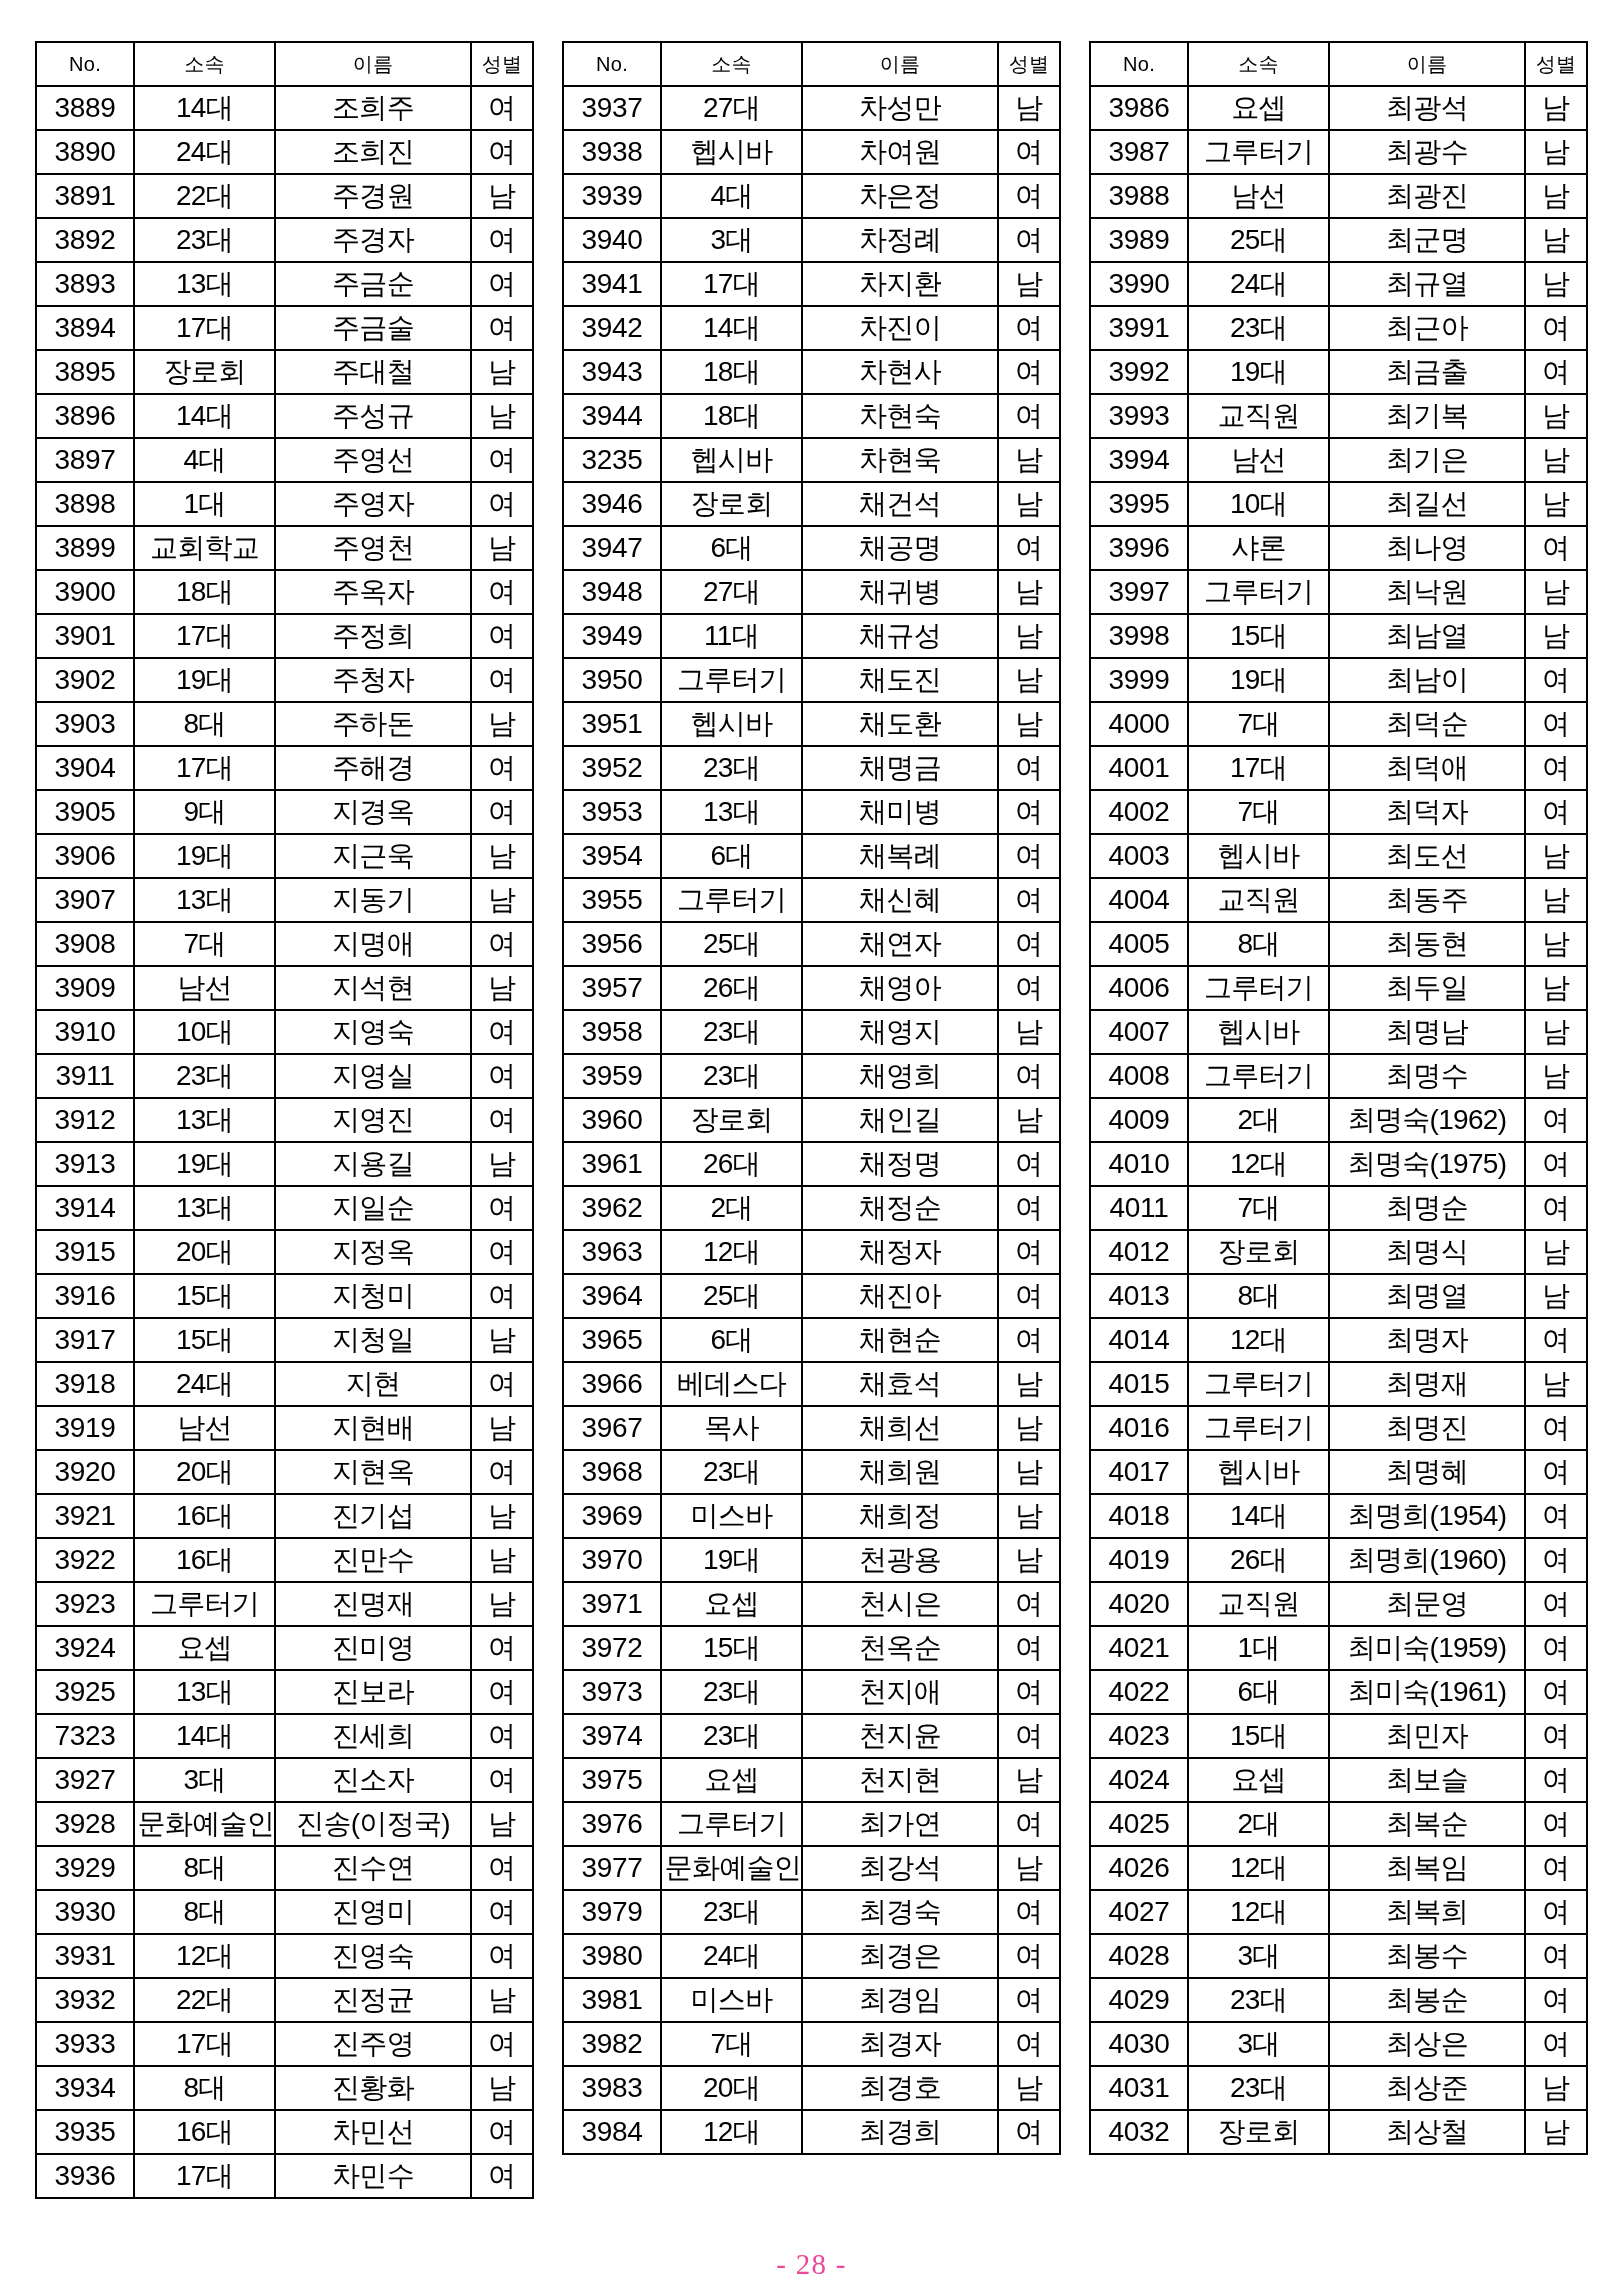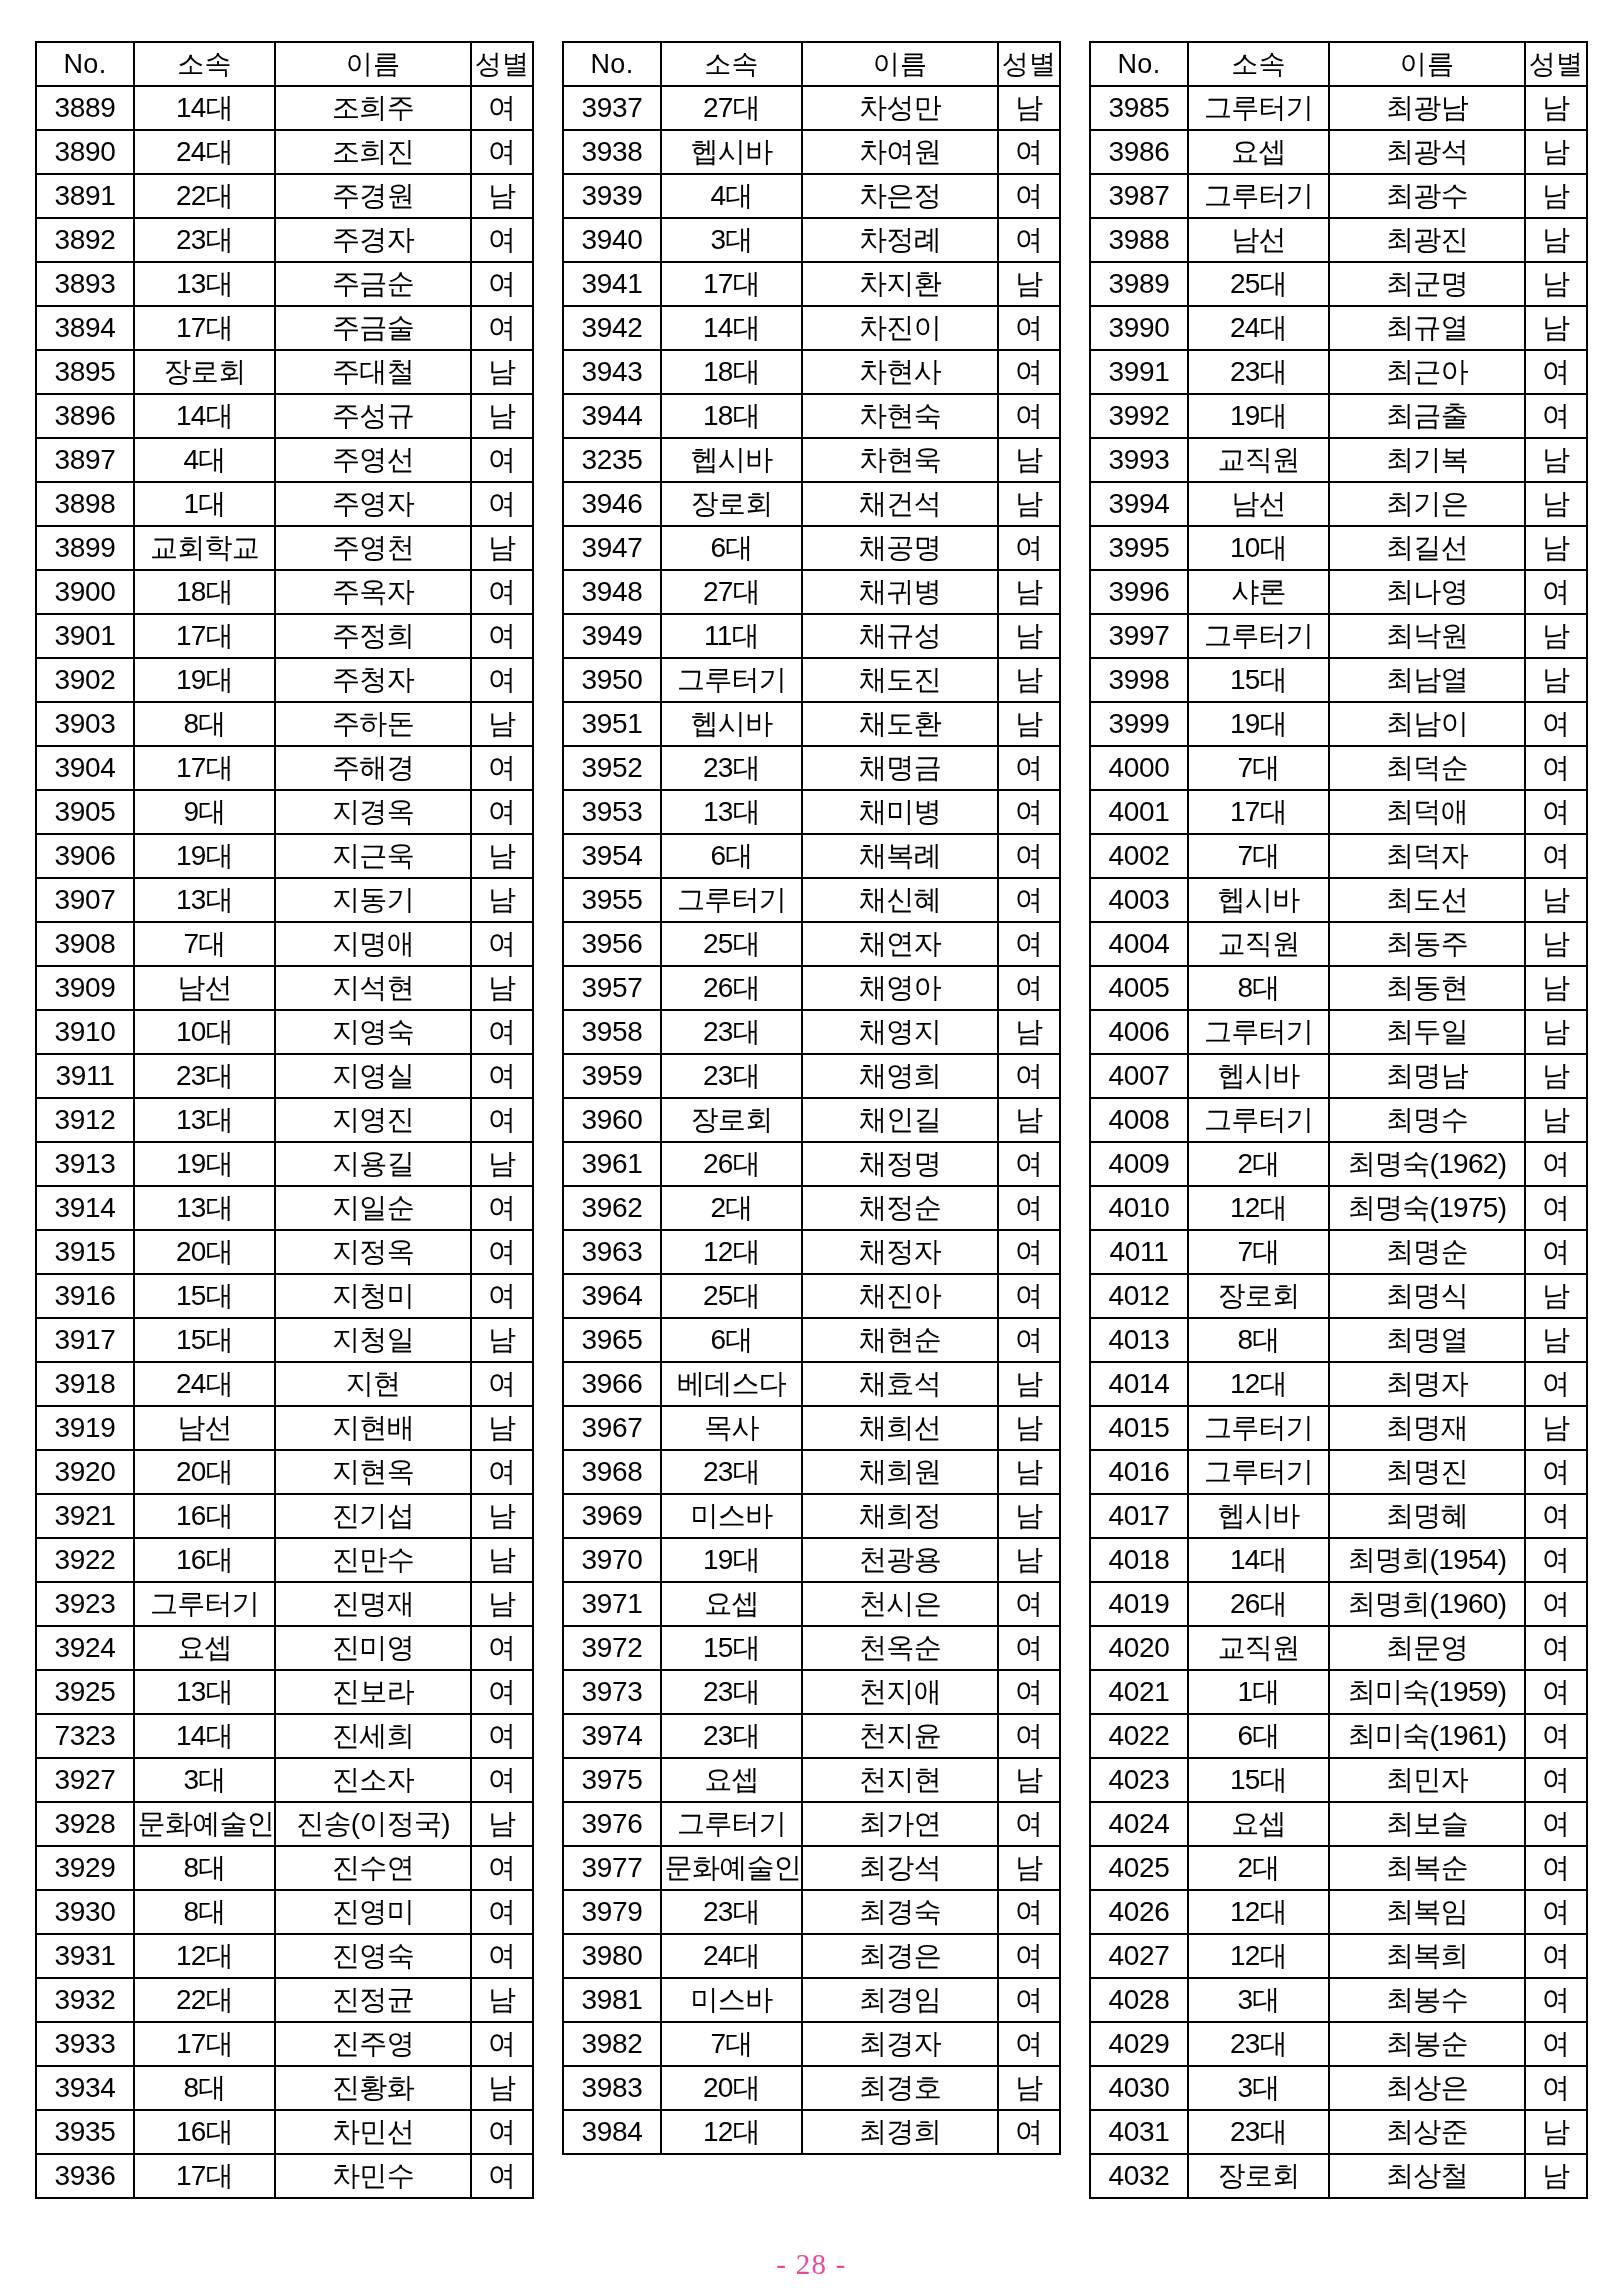--- a/index.html
+++ b/index.html
@@ -47,21 +47,21 @@
     line-height: 1;
     padding: 0 2.6px;
     text-align: center;
     vertical-align: middle;
     font-size: 28px;
     font-weight: 400;
     white-space: nowrap;
     overflow: hidden;
   }
   table.dir th {
-    font-size: 27px;
+    font-size: 20px;
     font-weight: 400;
     letter-spacing: 0.3px;
   }
   
   col.c-no    { width: 98px; }
   col.c-aff   { width: 141px; }
   col.c-name  { width: 196px; }
   col.c-sex   { width: 62px; }
 
   td.no  { font-size: 29px; letter-spacing: -0.3px; }
@@ -715,26 +715,20 @@
         <thead>
           <tr>
             <th class="h-no">No.</th>
             <th class="h-aff">소속</th>
             <th class="h-name">이름</th>
             <th class="h-sex">성별</th>
           </tr>
         </thead>
         <tbody>
             <tr>
-              <td class="no">3985</td>
-              <td class="aff">그루터기</td>
-              <td class="name">최광남</td>
-              <td class="sex">남</td>
-            </tr>
-            <tr>
               <td class="no">3986</td>
               <td class="aff">요셉</td>
               <td class="name">최광석</td>
               <td class="sex">남</td>
             </tr>
             <tr>
               <td class="no">3987</td>
               <td class="aff">그루터기</td>
               <td class="name">최광수</td>
               <td class="sex">남</td>

